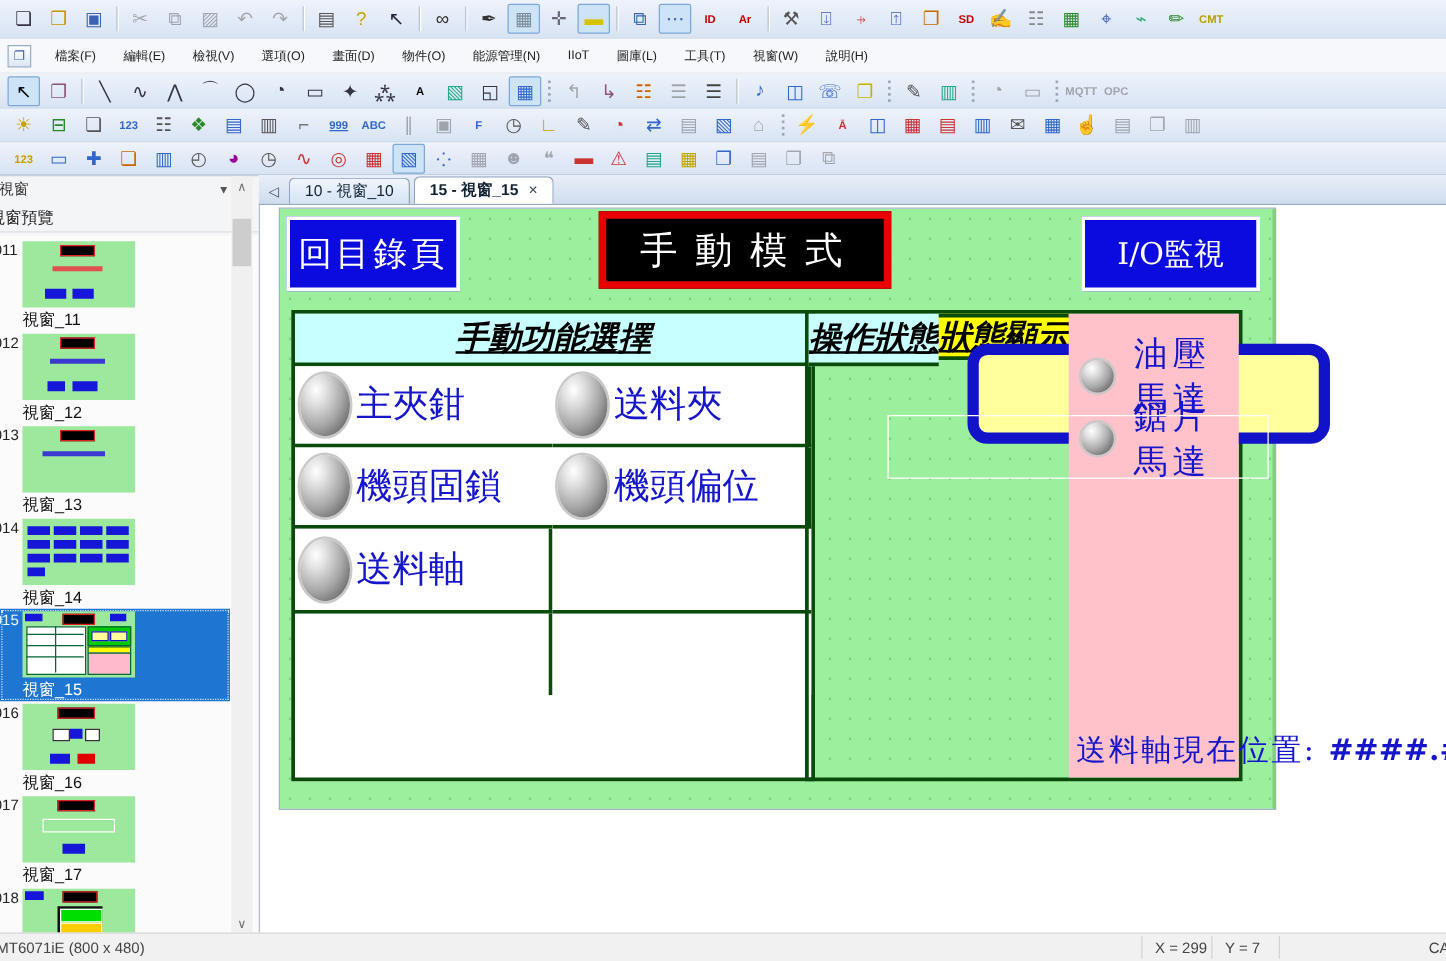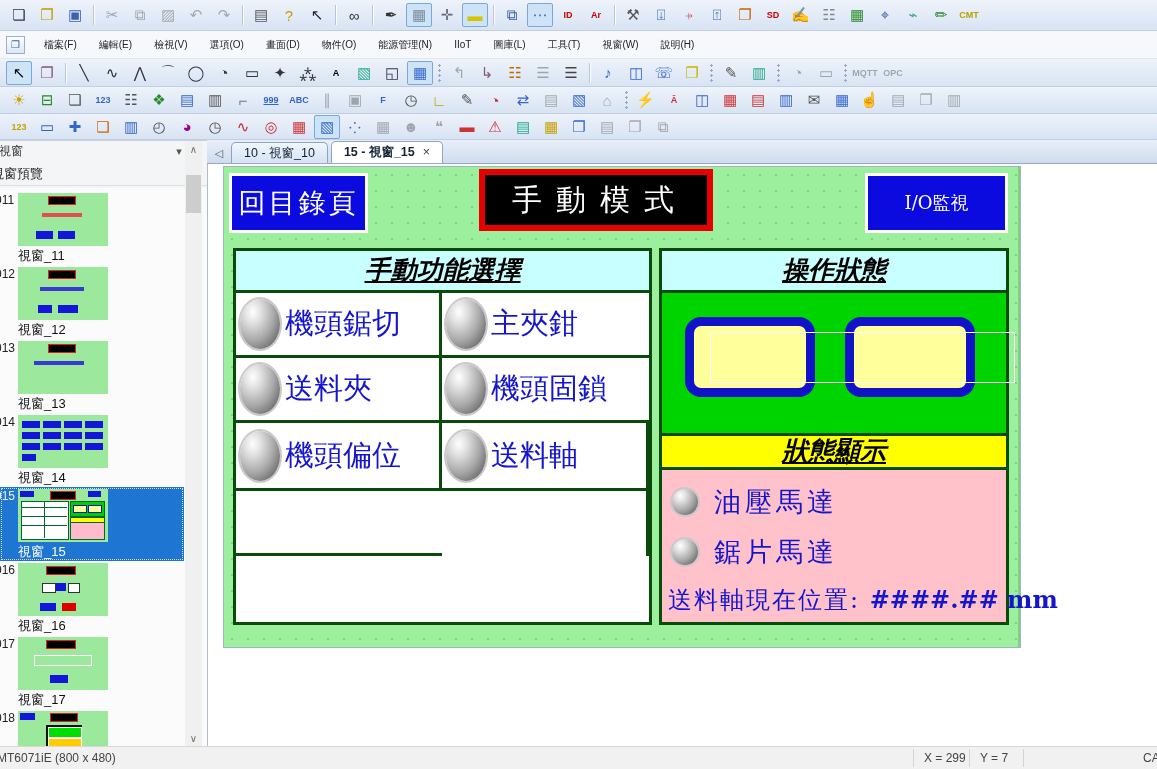--- a/index.html
+++ b/index.html
@@ -68,40 +68,40 @@
   #canvas{position:absolute;left:207px;top:164px;width:950px;height:583px;background:#fff;
           border-left:1px solid #aebccd;box-sizing:border-box}
   
   #page{position:absolute;left:16px;top:3px;width:794px;height:480px;background:#9cef9c;
         outline:1px solid #9db4c9;border-right:2px solid #7fd07f;
         background-image:radial-gradient(rgba(0,100,0,.22) 1px,transparent 1.3px);
         background-size:16px 16px;font-family:"DejaVu Serif",serif}
   .btn-blue{position:absolute;background:#0b0be0;border:3px solid #fff;color:#fff;
             display:flex;align-items:center;justify-content:center}
   #btn-home{left:5px;top:6px;width:133px;height:54px;font-size:27px;letter-spacing:3px}
-  #btn-io{left:641px;top:6px;width:137px;height:54px;font-size:18px}
+  #btn-io{left:641px;top:6px;width:137px;height:54px;font-size:24px}
   #ttl{position:absolute;left:255px;top:2px;width:214px;height:50px;background:#000;
        border:6px solid #e80000;color:#fff;font-size:30px;letter-spacing:14px;
        display:flex;align-items:center;justify-content:center;padding-left:8px}
   #ltable{position:absolute;left:9px;top:81px;width:413px;height:371px;border:3px solid #0a4a0a;background:#fff}
   .thead{height:39px;background:#c8ffff;border-bottom:3px solid #0a4a0a;display:flex;align-items:center;justify-content:center;
          font-style:italic;font-weight:bold;font-size:26px;color:#000;text-decoration:underline}
   #lgrid{position:absolute;top:42px;left:0;right:0;bottom:0;display:grid;
          grid-template-columns:206px 1fr;grid-template-rows:65px 65px 68px 65px 1fr}
   .cell{border-right:3px solid #0a4a0a;border-bottom:3px solid #0a4a0a;display:flex;align-items:center;background:#fff}
   .cell.last-c{border-right:none}
   .cell.last-r{border-bottom:none}
   .sphere{border-radius:50%;flex:none;
           background:radial-gradient(ellipse at 32% 26%,#ffffff 0%,#e0e0e0 22%,#a8a8a8 55%,#6e6e6e 82%,#949494 100%);
           box-shadow:0 0 0 2px #c9c9c9}
   .sp-big{width:40px;height:50px;margin-left:4px}
   .sp-sm{width:26px;height:26px}
   .cell .lbl{font-size:29px;color:#1515cc;margin-left:5px;white-space:nowrap}
-  #rpanel{position:absolute;left:435px;top:81px;width:344px;height:371px;border:3px solid #0a4a0a;
-          display:flex;flex-direction:column}
+  #rpanel{position:absolute;left:420px;top:81px;width:344px;height:371px;border:3px solid #0a4a0a;
+          display:flex;flex-direction:row}
   #gblock{height:140px;background:#00d400;position:relative}
   .ybox{position:absolute;top:24px;width:112px;height:62px;background:#ffff9c;
         border:9px solid #1212c8;border-radius:16px}
   #ybox1{left:23px}
   #ybox2{left:183px}
   #yhead{height:31px;background:#ffff00;border-top:3px solid #0a4a0a;border-bottom:3px solid #0a4a0a;
          display:flex;align-items:center;justify-content:center;
          font-style:italic;font-weight:bold;font-size:26px;text-decoration:underline}
   #pblock{flex:1;background:#ffc2ca;position:relative}
   .lamprow{position:absolute;left:10px;display:flex;align-items:center}
@@ -407,24 +407,20 @@
 
 <div id="canvas">
   <div id="page">
     <div class="btn-blue" id="btn-home">回目錄頁</div>
     <div id="ttl">手動模式</div>
     <div class="btn-blue" id="btn-io">I/O監視</div>
 
     <div id="ltable">
       <div class="thead">手動功能選擇</div>
       <div id="lgrid">
-          <div class="cell">
-            <div class="sphere sp-big"></div>
-            <span class="lbl">機頭鋸切</span>
-          </div>
           <div class="cell last-c">
             <div class="sphere sp-big"></div>
             <span class="lbl">主夾鉗</span>
           </div>
           <div class="cell">
             <div class="sphere sp-big"></div>
             <span class="lbl">送料夾</span>
           </div>
           <div class="cell last-c">
             <div class="sphere sp-big"></div>

